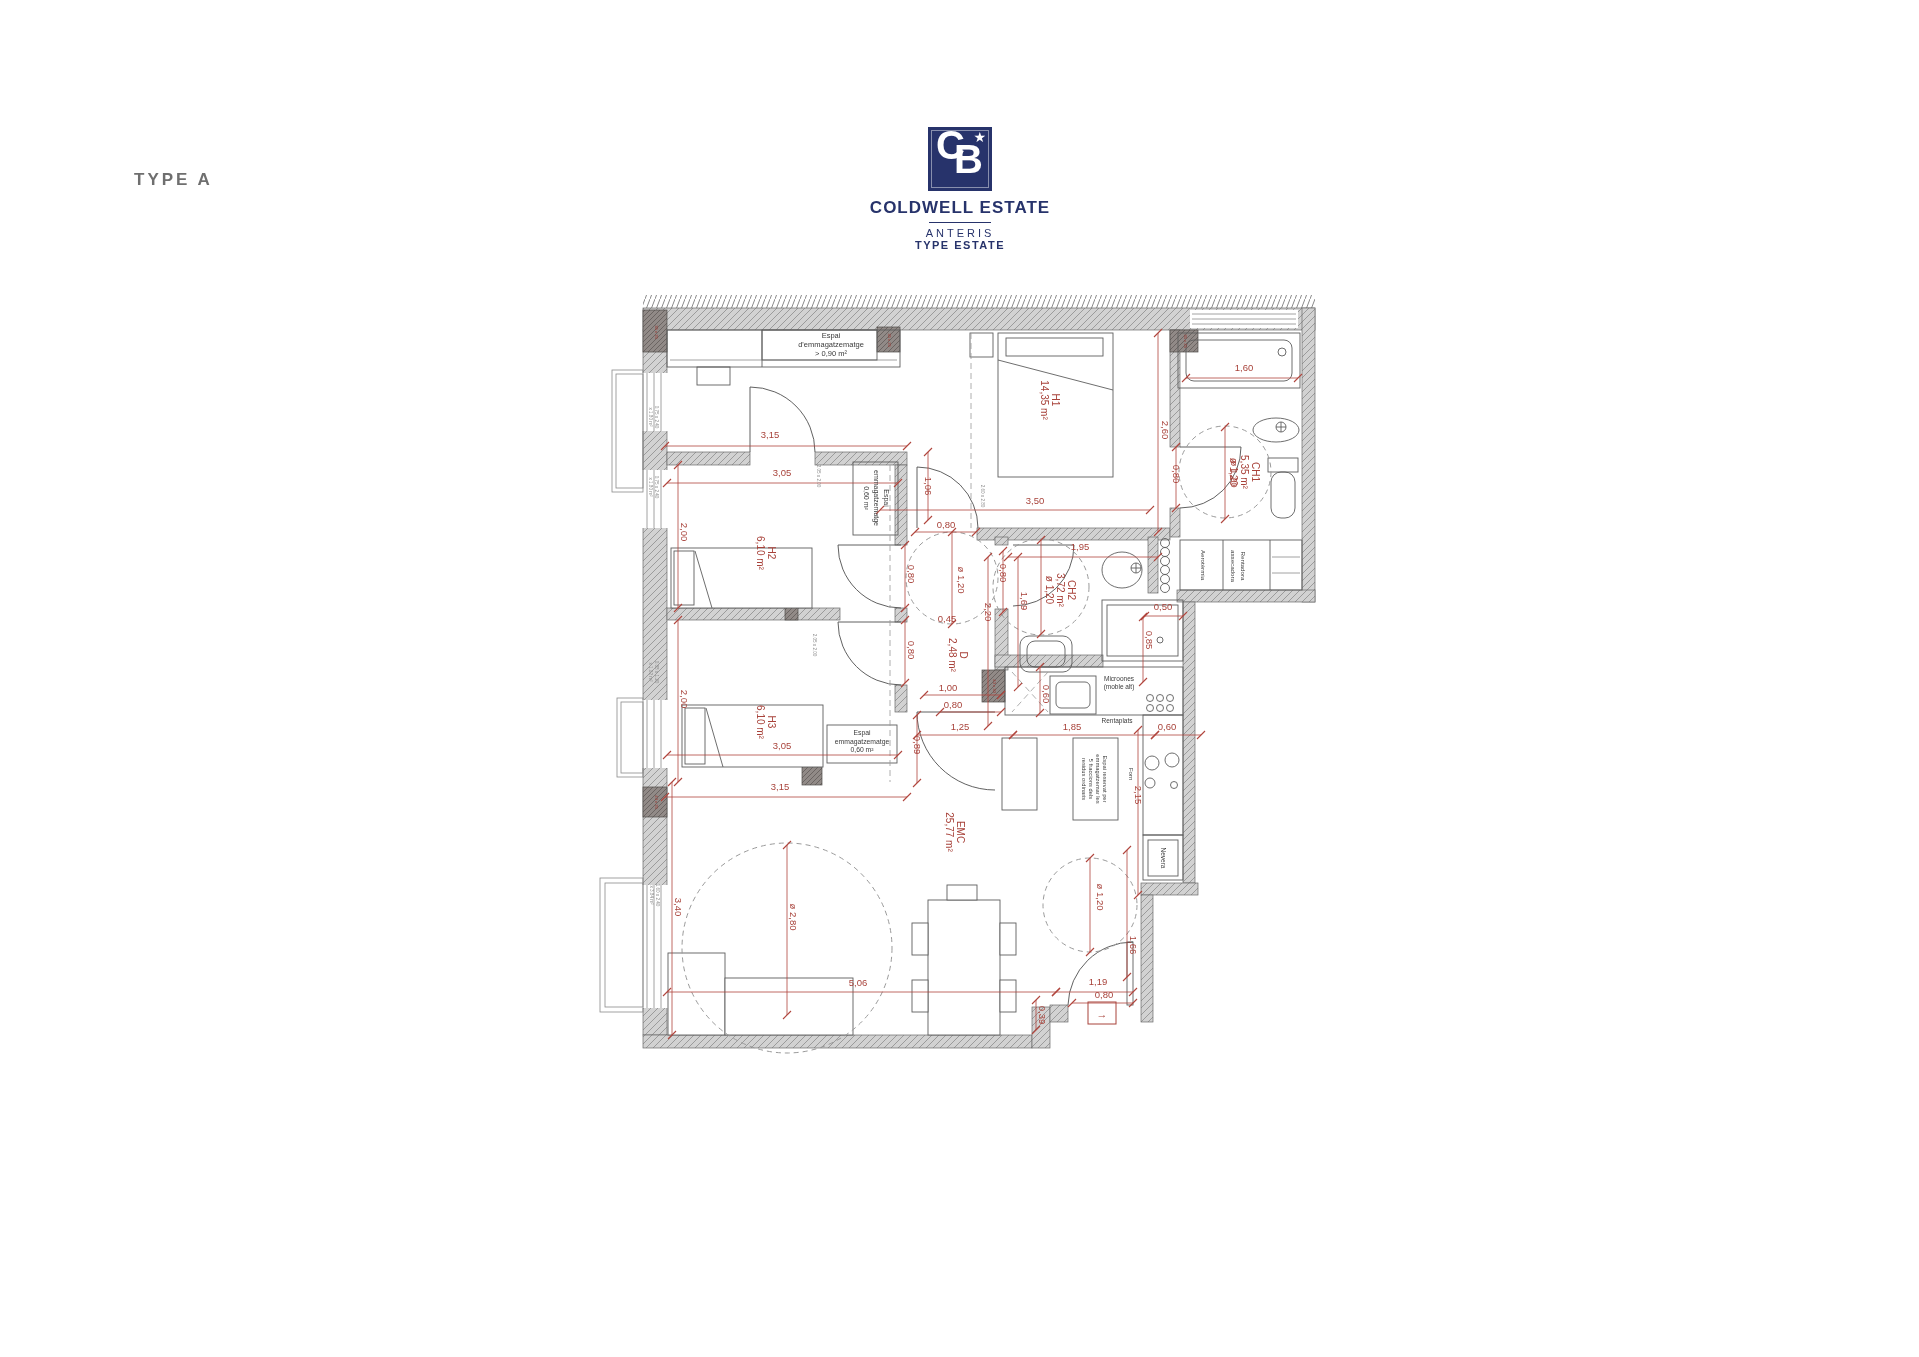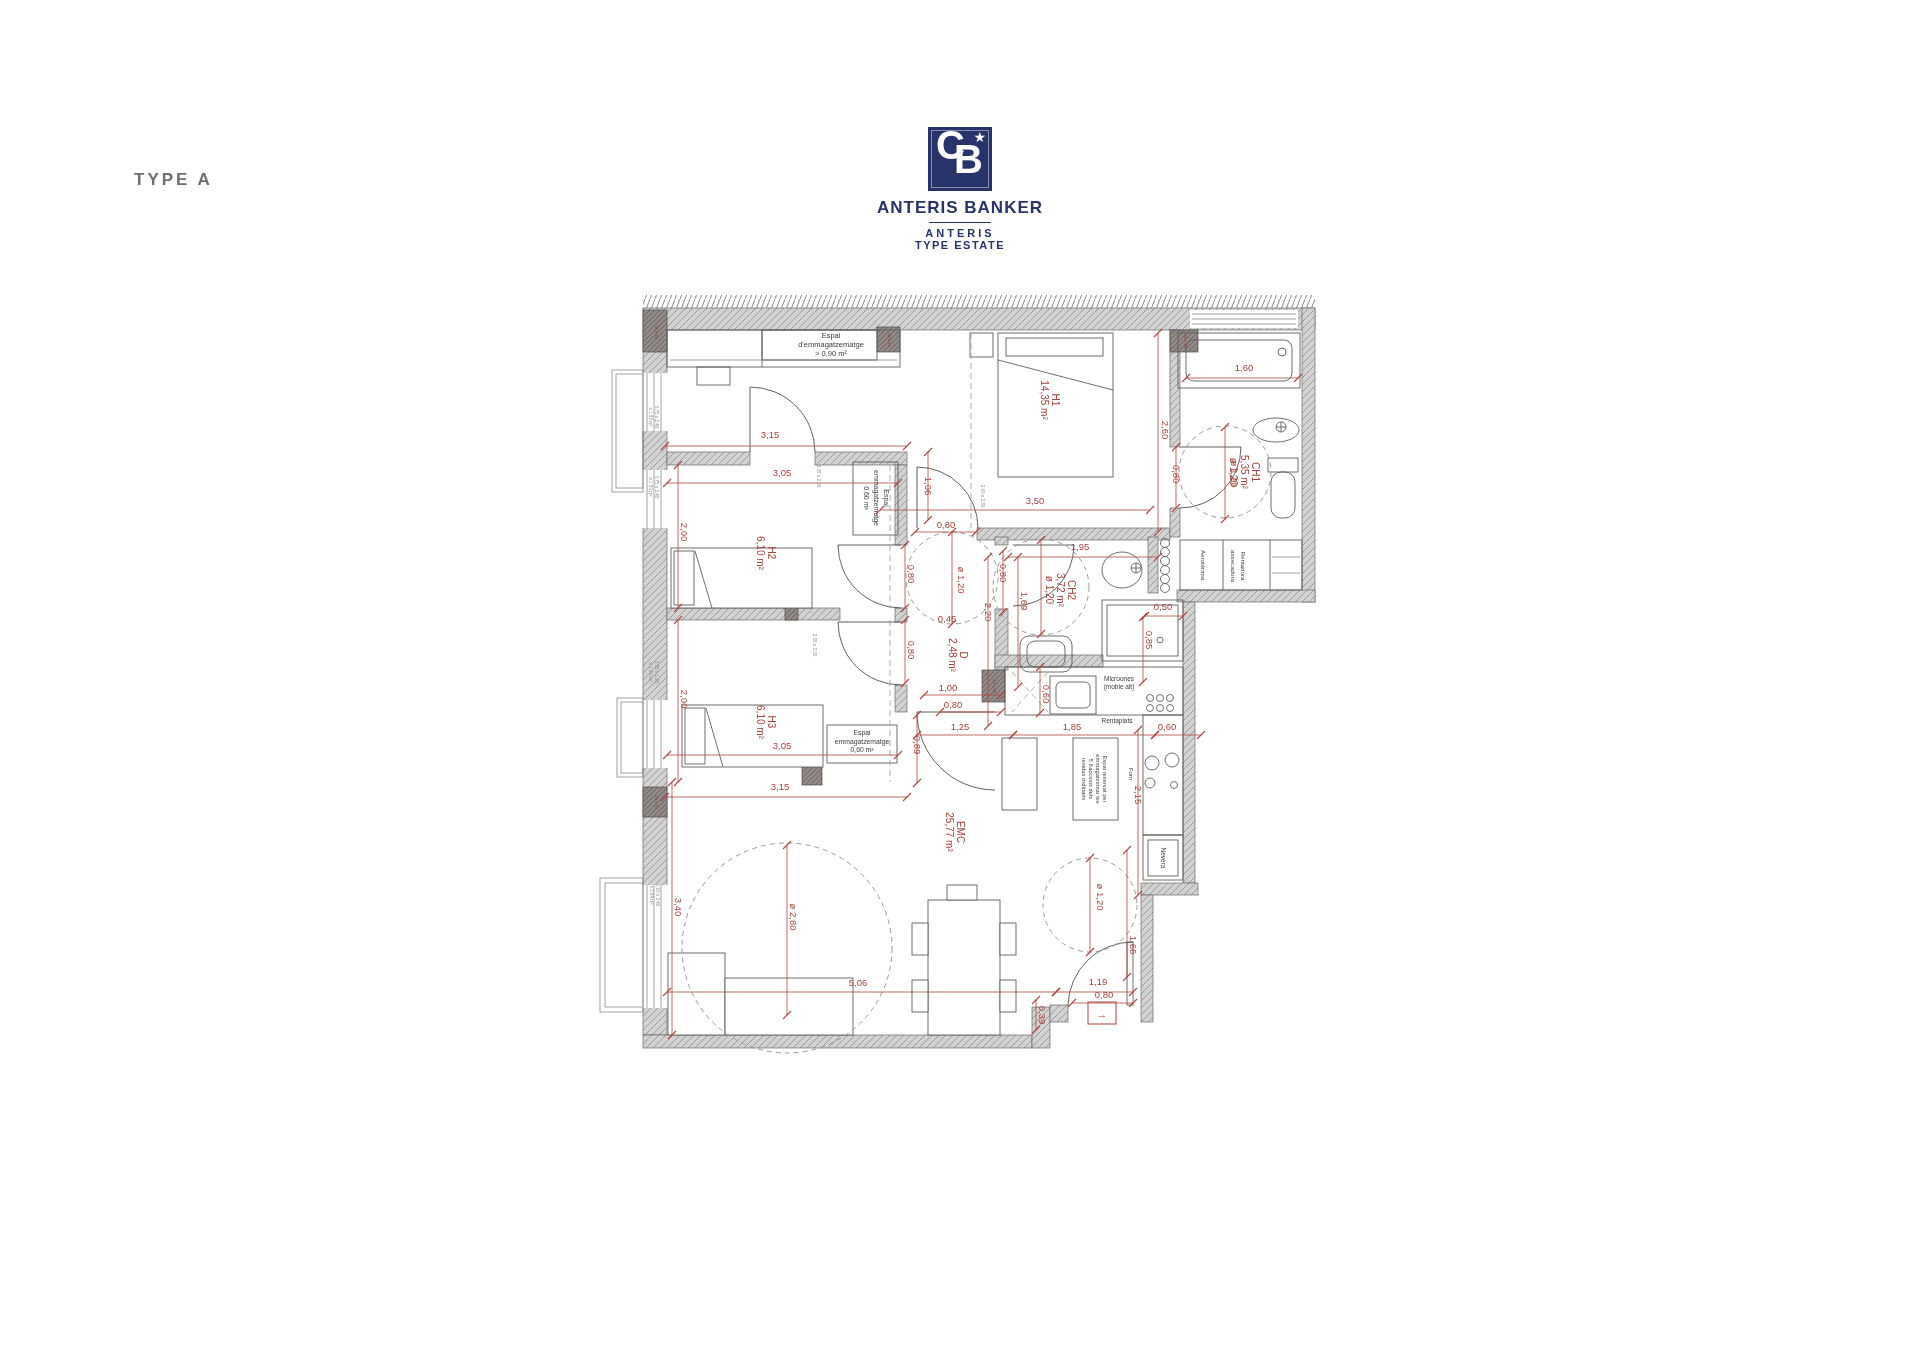--- a/index.html
+++ b/index.html
@@ -9,21 +9,21 @@
               letter-spacing:3px;color:#6f6f6f;}
   .logo{position:absolute;left:860px;top:127px;width:200px;text-align:center;color:#27336b;}
   .logo-box{position:relative;width:64px;height:64px;margin:0 auto;background:#27336b;}
   .logo-box .inner{position:absolute;left:3px;top:3px;right:3px;bottom:3px;
                    border:1px solid rgba(255,255,255,.45);}
   .logo-c{position:absolute;left:8px;top:-4px;font-size:40px;font-weight:bold;color:#fff;}
   .logo-b{position:absolute;left:26px;top:10px;font-size:40px;font-weight:bold;color:#fff;}
   .logo-star{position:absolute;right:6px;top:2px;font-size:14px;color:#fff;}
   .logo-brand{margin-top:7px;font-size:17px;font-weight:bold;letter-spacing:1px;white-space:nowrap;}
   .logo-rule{width:62px;height:0;border-top:1px solid #27336b;margin:4px auto 4px auto;}
-  .logo-sub1{font-size:11px;font-weight:bold;letter-spacing:3px;}
+  .logo-sub1{font-size:11px;font-weight:normal;letter-spacing:3px;}
   .logo-sub2{font-size:11px;font-weight:bold;letter-spacing:1.5px;}
   svg{position:absolute;left:0;top:0;}
   .wall{fill:url(#hatch);stroke:#6a6a6a;stroke-width:.7;}
   .pillar{fill:url(#hatchD);stroke:#4f4a48;stroke-width:.7;}
   .tband{fill:url(#tickband);stroke:none;}
   .fx{fill:#fff;stroke:#5d5d5d;stroke-width:.9;}
   .fxn{fill:none;stroke:#5d5d5d;stroke-width:.9;}
   .thin{fill:none;stroke:#8a8a8a;stroke-width:.8;}
   .door{fill:none;stroke:#4f4f4f;stroke-width:.9;}
   .dashc{fill:none;stroke:#9a9a9a;stroke-width:1;stroke-dasharray:5 4;}
@@ -44,21 +44,21 @@
 
   <div class="type-label">TYPE A</div>
 
   <div class="logo">
     <div class="logo-box">
       <span class="inner"></span>
       <span class="logo-c">C</span>
       <span class="logo-b">B</span>
       <span class="logo-star">★</span>
     </div>
-    <div class="logo-brand">ANTERIS BANKER</div>
+    <div class="logo-brand">COLDWELL ESTATE</div>
     <div class="logo-rule"></div>
     <div class="logo-sub1">ANTERIS</div>
     <div class="logo-sub2">TYPE ESTATE</div>
   </div>
 
   <svg width="1919" height="1357" viewBox="0 0 1919 1357">
     <defs>
       <pattern id="hatch" width="7" height="7" patternUnits="userSpaceOnUse">
         <rect width="7" height="7" fill="#d2d2d2"></rect>
         <path d="M0,7 L7,0" stroke="#9b9b9b" stroke-width="1"></path>

